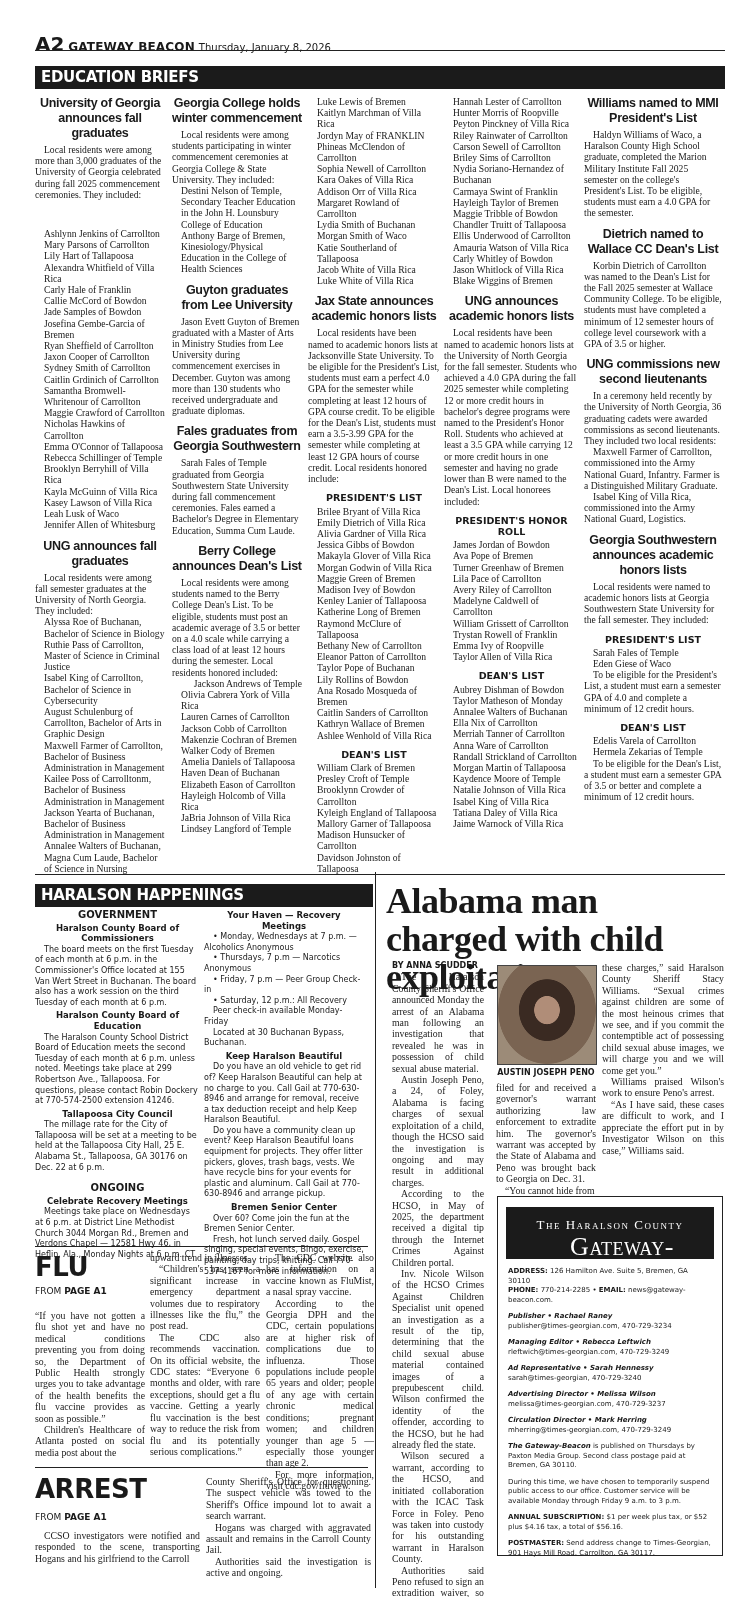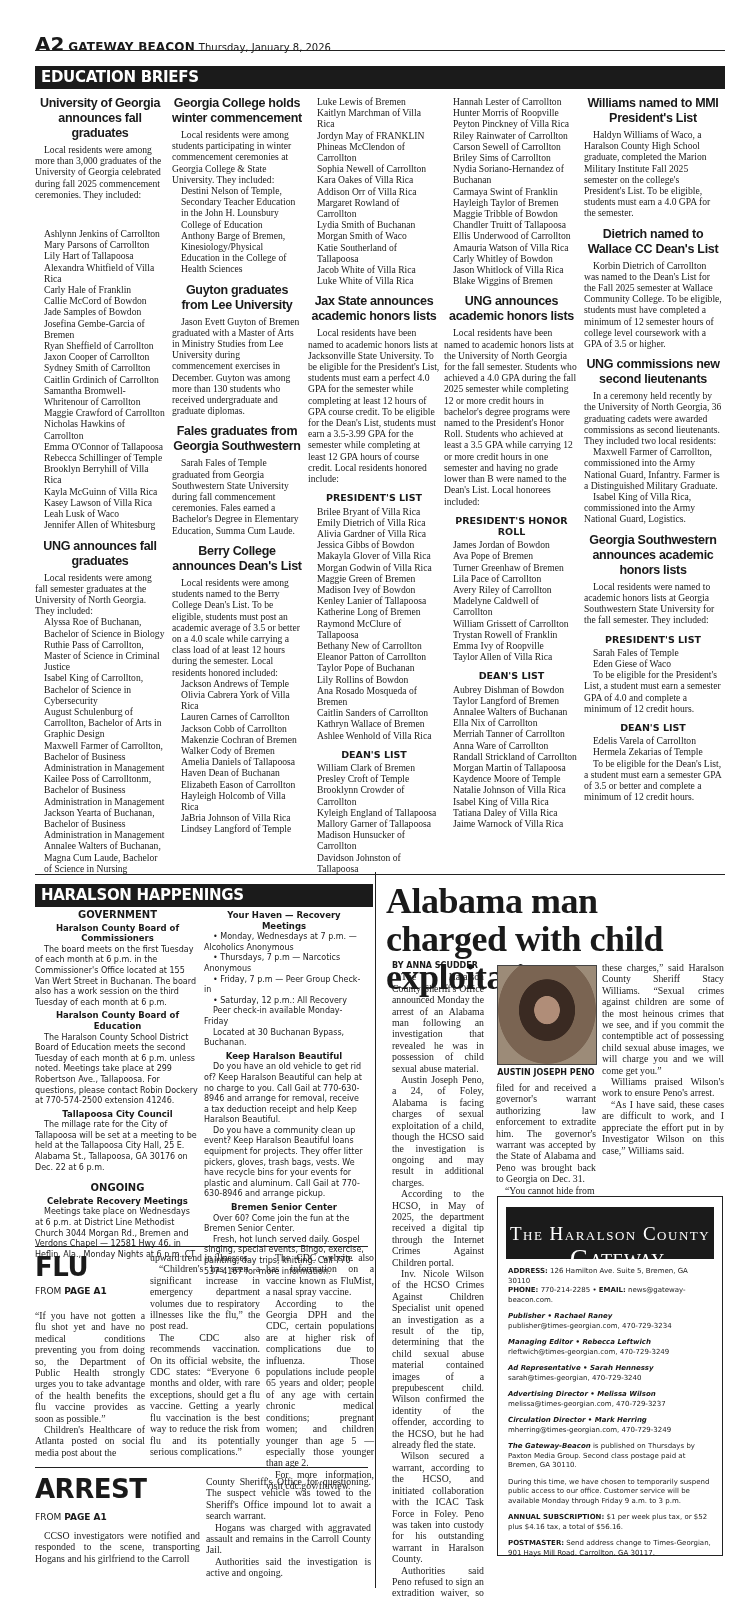--- a/index.html
+++ b/index.html
@@ -29,21 +29,21 @@
   .story{font-size:9.8px;line-height:11.4px;text-align:justify;}
   .story p{margin:0;text-indent:9px;}
   .byline{font-family:"DejaVu Sans",sans-serif;font-weight:bold;font-size:8px;}
   .jump{font-family:"DejaVu Sans",sans-serif;font-weight:bold;font-size:26px;letter-spacing:-.5px;}
   .from{font-family:"DejaVu Sans",sans-serif;font-size:9px;}
   .from b{font-weight:bold;}
   .photo{background:radial-gradient(ellipse at 50% 45%,#b08d78 0 18%,#3a2a22 19% 40%,#7a6452 41% 70%,#9c8b78 71%);border:1px solid #444;}
   .caption{font-family:"DejaVu Sans",sans-serif;font-weight:bold;font-size:8px;text-align:center;}
   .mast{border:1.5px solid #222;}
   .mast .logo{background:#1b1b1b;color:#fff;text-align:center;font-family:"Liberation Serif",serif;}
-  .mast .l1{font-size:19px;letter-spacing:1.5px;padding-top:16px;font-variant:small-caps;}
+  .mast .l1{font-size:13px;letter-spacing:1.5px;padding-top:10px;font-variant:small-caps;}
   .mast .l2{font-size:26px;letter-spacing:.5px;line-height:28px;font-variant:small-caps;margin-left:24px;}
   .mast .info{font-family:"DejaVu Sans",sans-serif;font-size:7px;line-height:9.5px;padding:0 10px;}
   .mast .info p{margin:0 0 7px;}
   .mast .info b{font-weight:bold;}
   .mast .info i{font-weight:bold;font-style:italic;}
   .vrule{width:1px;background:#222;}
 </style>
 </head>
 <body>
 
@@ -104,21 +104,21 @@
       <div class="li" style="padding-left: 9px; text-indent: 0px;">Destini Nelson of Temple, Secondary Teacher Education in the John H. Lounsbury College of Education</div>
       <div class="li" style="padding-left: 9px; text-indent: 0px;">Anthony Barge of Bremen, Kinesiology/Physical Education in the College of Health Sciences</div>
     </div>
   <div class="hed">Guyton graduates from Lee University</div>
   <p>Jason Evett Guyton of Bremen graduated with a Master of Arts in Ministry Studies from Lee University during commencement exercises in December. Guyton was among more than 130 students who received undergraduate and graduate diplomas.</p>
   <div class="hed">Fales graduates from Georgia Southwestern</div>
   <p>Sarah Fales of Temple graduated from Georgia Southwestern State University during fall commencement ceremonies. Fales earned a Bachelor's Degree in Elementary Education, Summa Cum Laude.</p>
   <div class="hed">Berry College announces Dean's List</div>
   <p>Local residents were among students named to the Berry College Dean's List. To be eligible, students must post an academic average of 3.5 or better on a 4.0 scale while carrying a class load of at least 12 hours during the semester. Local residents honored included:</p>
   <div>
-      <div class="li" style="padding-left: 9px; text-indent: 0px;">Jackson Andrews of Temple</div>
+      <div class="li" style="padding-left: 9px; text-indent: 0px; text-align: right;">Jackson Andrews of Temple</div>
       <div class="li" style="padding-left: 9px; text-indent: 0px;">Olivia Cabrera York of Villa Rica</div>
       <div class="li" style="padding-left: 9px; text-indent: 0px;">Lauren Carnes of Carrollton</div>
       <div class="li" style="padding-left: 9px; text-indent: 0px;">Jackson Cobb of Carrollton</div>
       <div class="li" style="padding-left: 9px; text-indent: 0px;">Makenzie Cochran of Bremen</div>
       <div class="li" style="padding-left: 9px; text-indent: 0px;">Walker Cody of Bremen</div>
       <div class="li" style="padding-left: 9px; text-indent: 0px;">Amelia Daniels of Tallapoosa</div>
       <div class="li" style="padding-left: 9px; text-indent: 0px;">Haven Dean of Buchanan</div>
       <div class="li" style="padding-left: 9px; text-indent: 0px;">Elizabeth Eason of Carrollton</div>
       <div class="li" style="padding-left: 9px; text-indent: 0px;">Hayleigh Holcomb of Villa Rica</div>
       <div class="li" style="padding-left: 9px; text-indent: 0px;">JaBria Johnson of Villa Rica</div>
@@ -208,21 +208,21 @@
       <div class="li" style="padding-left: 9px; text-indent: 0px;">Avery Riley of Carrollton</div>
       <div class="li" style="padding-left: 9px; text-indent: 0px;">Madelyne Caldwell of Carrollton</div>
       <div class="li" style="padding-left: 9px; text-indent: 0px;">William Grissett of Carrollton</div>
       <div class="li" style="padding-left: 9px; text-indent: 0px;">Trystan Rowell of Franklin</div>
       <div class="li" style="padding-left: 9px; text-indent: 0px;">Emma Ivy of Roopville</div>
       <div class="li" style="padding-left: 9px; text-indent: 0px;">Taylor Allen of Villa Rica</div>
     </div>
   <div class="sub">DEAN'S LIST</div>
   <div>
       <div class="li" style="padding-left: 9px; text-indent: 0px;">Aubrey Dishman of Bowdon</div>
-      <div class="li" style="padding-left: 9px; text-indent: 0px;">Taylor Langford of Bremen</div>
+      <div class="li" style="padding-left: 9px; text-indent: 0px;">Taylor Matheson of Monday</div>
       <div class="li" style="padding-left: 9px; text-indent: 0px;">Annalee Walters of Buchanan</div>
       <div class="li" style="padding-left: 9px; text-indent: 0px;">Ella Nix of Carrollton</div>
       <div class="li" style="padding-left: 9px; text-indent: 0px;">Merriah Tanner of Carrollton</div>
       <div class="li" style="padding-left: 9px; text-indent: 0px;">Anna Ware of Carrollton</div>
       <div class="li" style="padding-left: 9px; text-indent: 0px;">Randall Strickland of Carrollton</div>
       <div class="li" style="padding-left: 9px; text-indent: 0px;">Morgan Martin of Tallapoosa</div>
       <div class="li" style="padding-left: 9px; text-indent: 0px;">Kaydence Moore of Temple</div>
       <div class="li" style="padding-left: 9px; text-indent: 0px;">Natalie Johnson of Villa Rica</div>
       <div class="li" style="padding-left: 9px; text-indent: 0px;">Isabel King of Villa Rica</div>
       <div class="li" style="padding-left: 9px; text-indent: 0px;">Tatiana Daley of Villa Rica</div>

